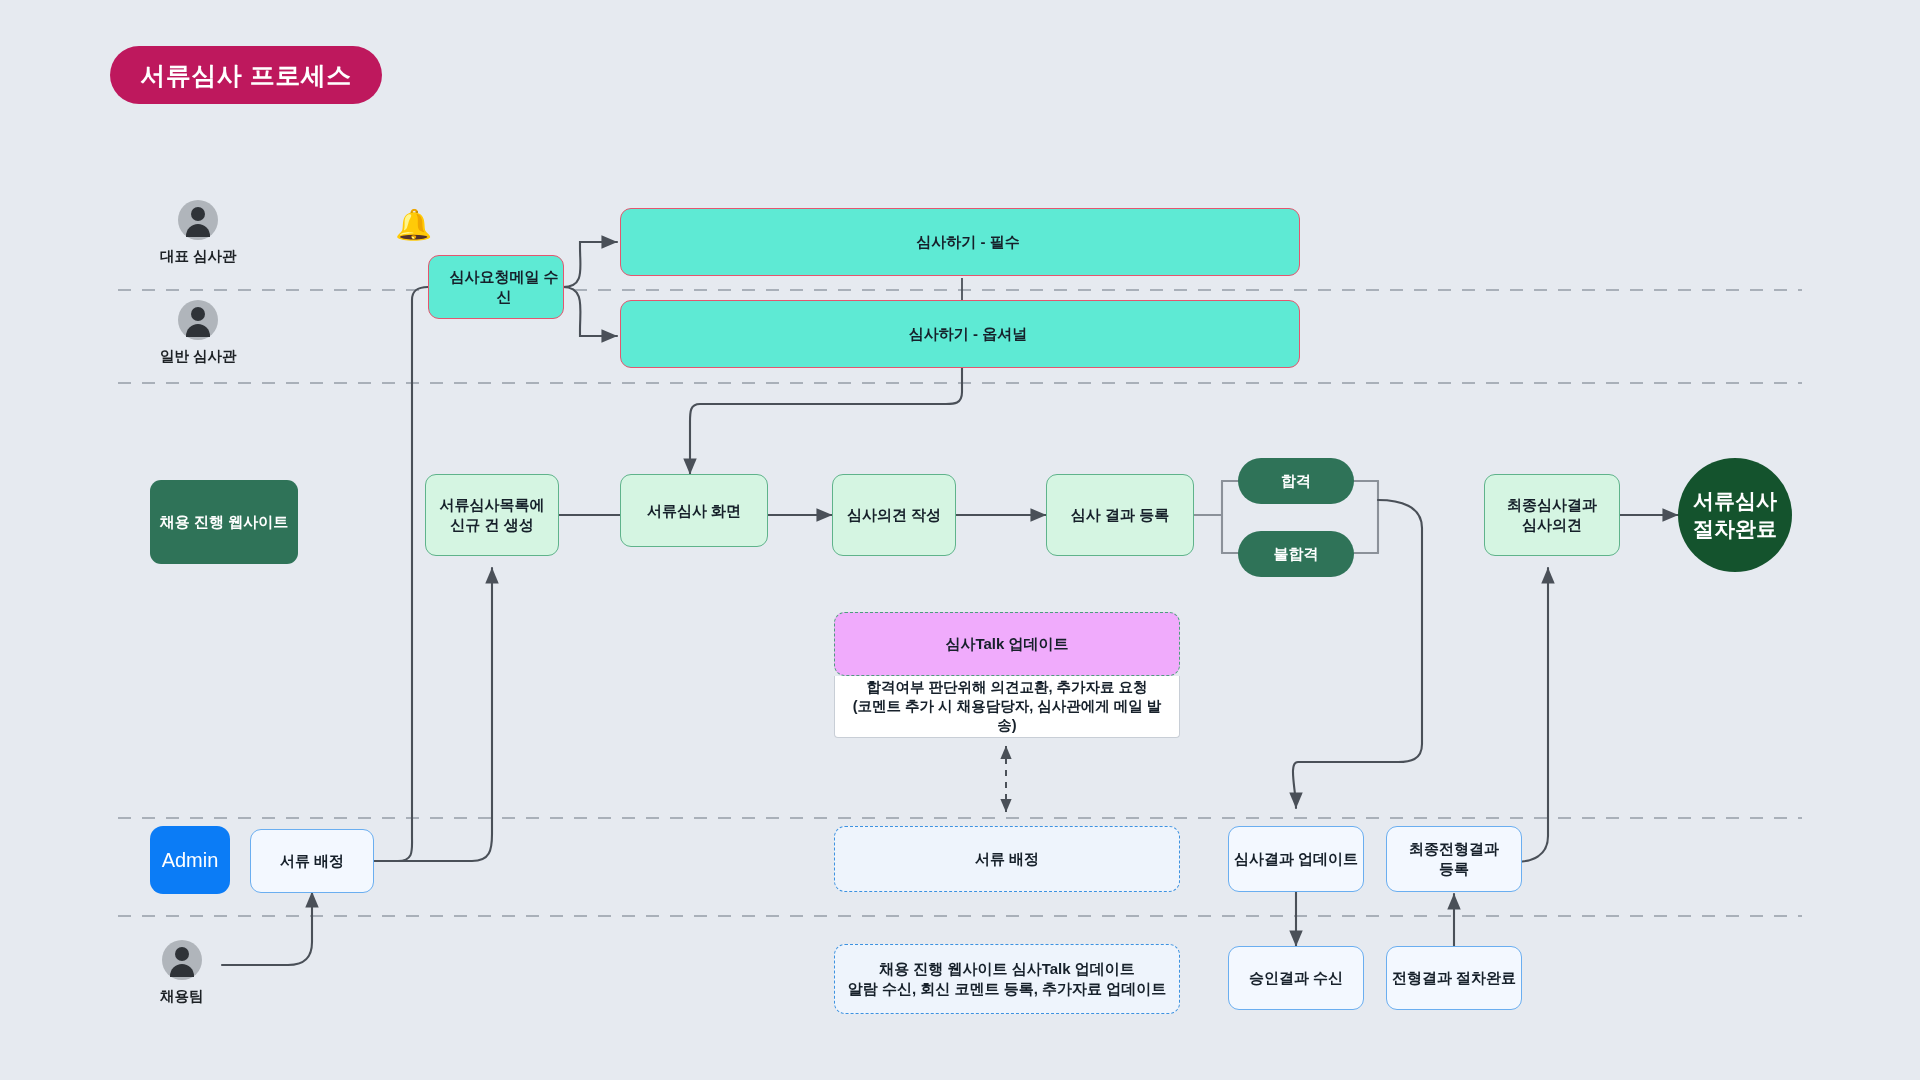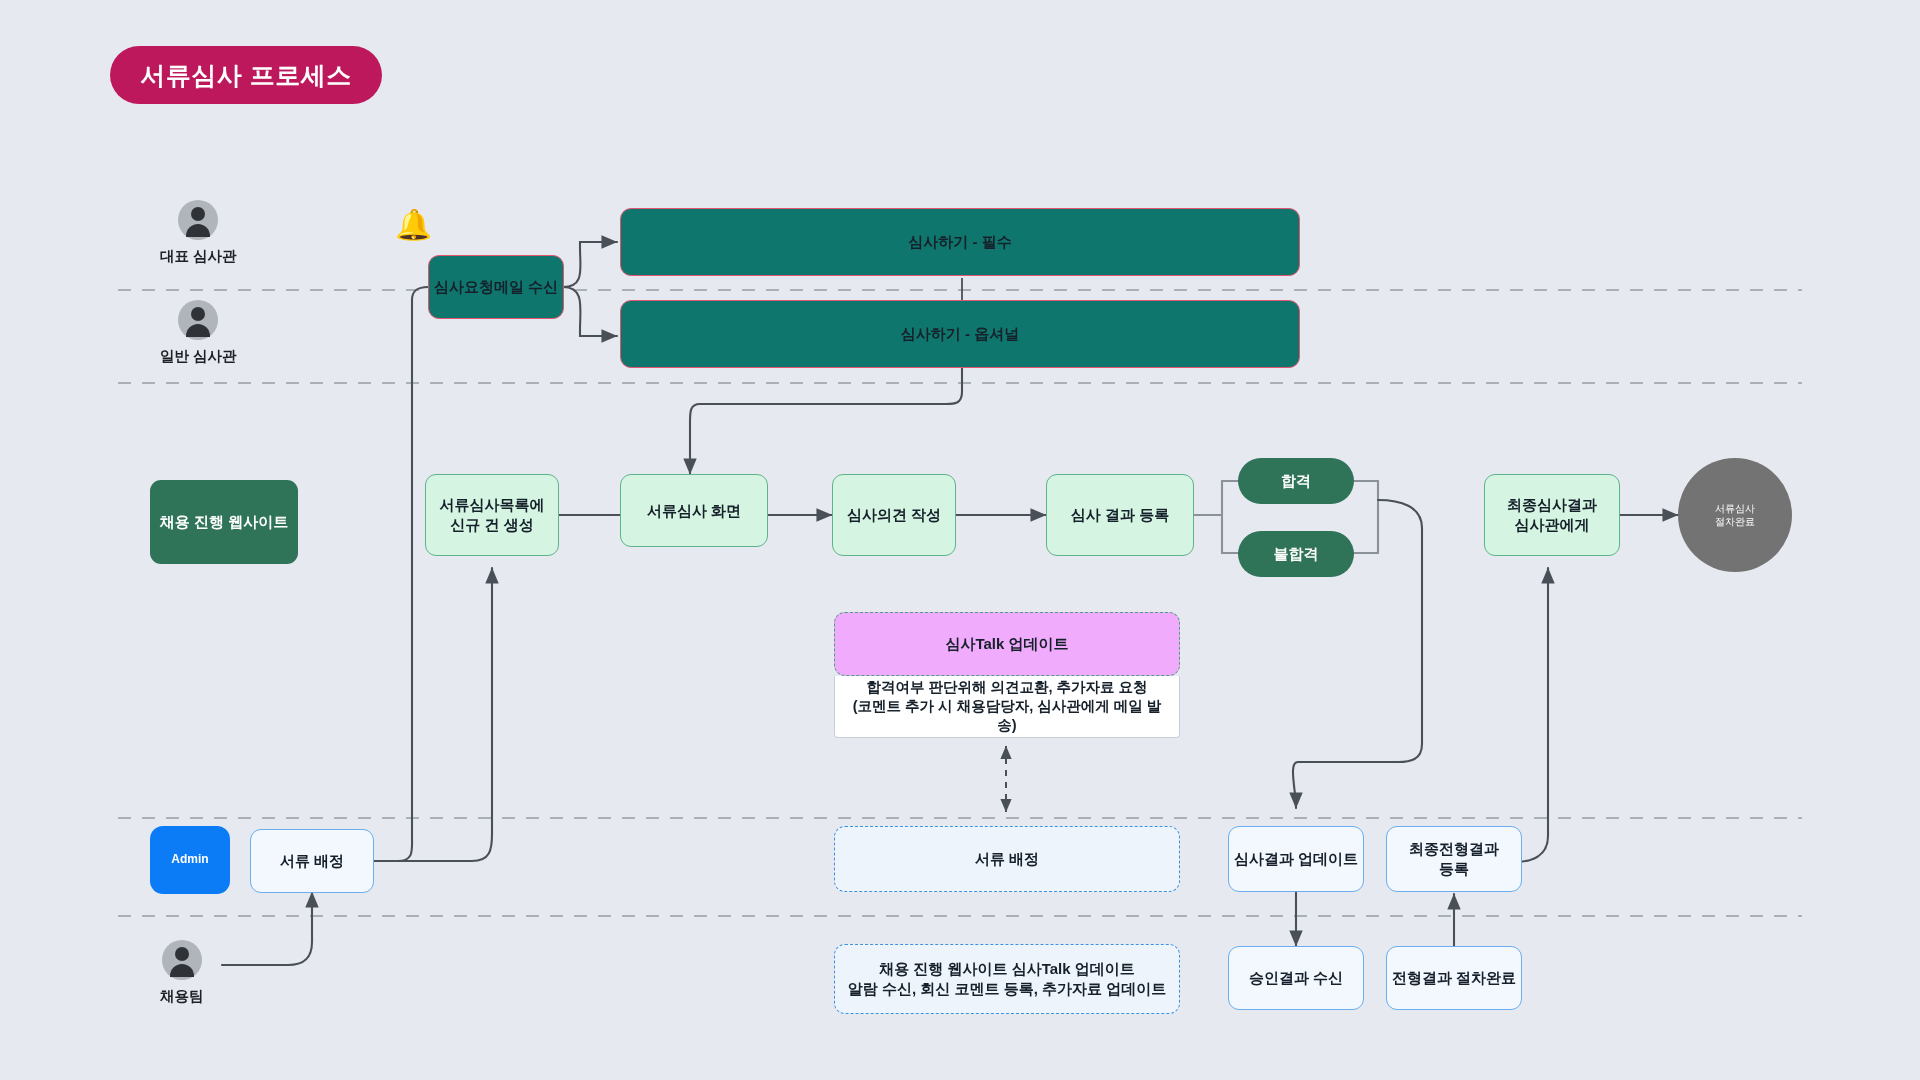--- a/index.html
+++ b/index.html
@@ -30,29 +30,29 @@
   .avatar::after{content:"";position:absolute;left:50%;top:24px;transform:translateX(-50%);
      width:24px;height:13px;border-radius:12px 12px 0 0;background:#2f3338;}
   .actor-label{font-size:14.5px;font-weight:bold;color:#1d2125;white-space:nowrap;}
 
   .tag-dark{
     background:#2f7358;color:#fff;border-radius:11px;
     font-size:15px;font-weight:bold;
   }
   .tag-blue{
     background:#0b7cf6;color:#fff;border-radius:13px;
-    font-size:12px;font-weight:bold;
+    font-size:20px;font-weight:normal;
   }
 
   .box{border-radius:11px;font-size:15px;font-weight:bold;color:#16202a;}
-  .box-pink{background:#0f766e;border:1.6px solid #e4566f;color:#16202a;}
+  .box-pink{background:#5eead4;border:1.6px solid #e4566f;color:#16202a;padding-left:16px;}
   .box-green{background:#d5f5e2;border:1.5px solid #5fb38b;}
   .box-blue{background:#f3f8ff;border:1.6px solid #6aaef0;}
   .pill-dark{background:#2f7358;color:#fff;border-radius:26px;font-size:15px;font-weight:bold;}
-  .circle-gray{background:#737373;color:#fff;border-radius:50%;font-size:10px;font-weight:normal;}
+  .circle-gray{background:#14532d;color:#fff;border-radius:50%;font-size:21px;font-weight:bold;}
 
   .dash-green{background:#f0abfc;border:1.8px dashed #4e9f7d;border-radius:11px;
               font-size:15px;font-weight:bold;color:#16202a;}
   .dash-blue{background:#eef4fc;border:1.6px dashed #3d92e0;border-radius:11px;
              font-size:15px;font-weight:bold;color:#16202a;}
   .note-white{background:#ffffff;border:1.3px solid #c8ced6;border-top:none;
               border-radius:0 0 4px 4px;font-size:14.5px;font-weight:bold;color:#16202a;
               padding:6px 10px;}
 
   .bell{position:absolute;font-size:30px;line-height:1;filter:saturate(1.2);}
@@ -177,21 +177,21 @@
   <div class="node box box-green" style="left:832px;top:474px;width:124px;height:82px;">심사의견 작성</div>
 
   <div class="node box box-green" style="left:1046px;top:474px;width:148px;height:82px;">심사 결과 등록</div>
 
   <div class="node pill-dark" style="left:1238px;top:458px;width:116px;height:46px;">합격</div>
 
   <div class="node pill-dark" style="left:1238px;top:531px;width:116px;height:46px;">불합격</div>
 
   <div class="node box box-green" style="left:1484px;top:474px;width:136px;height:82px;flex-direction:column;">
     <span>최종심사결과</span>
-    <span>심사관에게</span>
+    <span>심사의견</span>
   </div>
 
   <div class="node circle-gray" style="left:1678px;top:458px;width:114px;height:114px;flex-direction:column;">
     <span>서류심사</span>
     <span>절차완료</span>
   </div>
 
   <div class="node dash-green" style="left:834px;top:612px;width:346px;height:64px;">심사Talk 업데이트</div>
 
   <div class="node note-white" style="left:834px;top:676px;width:346px;height:62px;flex-direction:column;">

